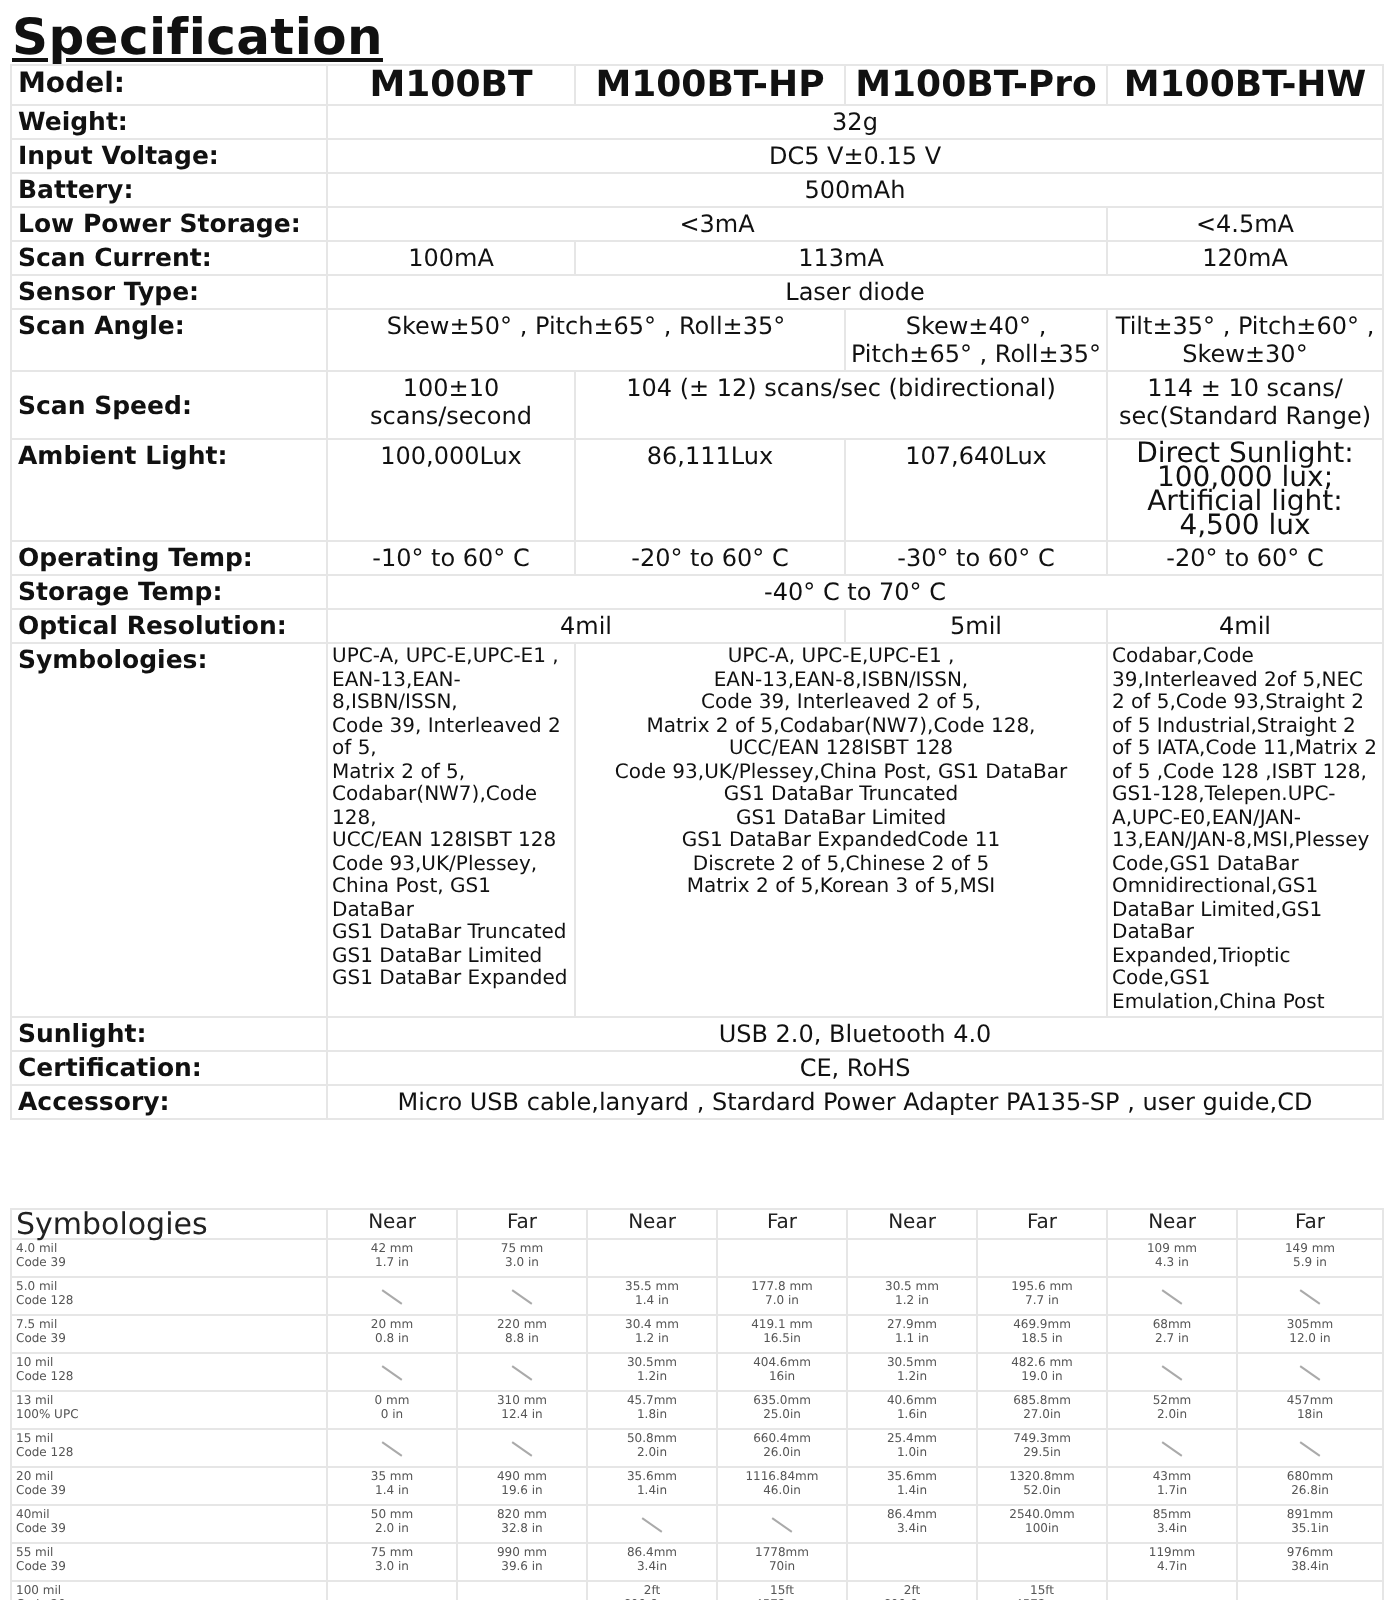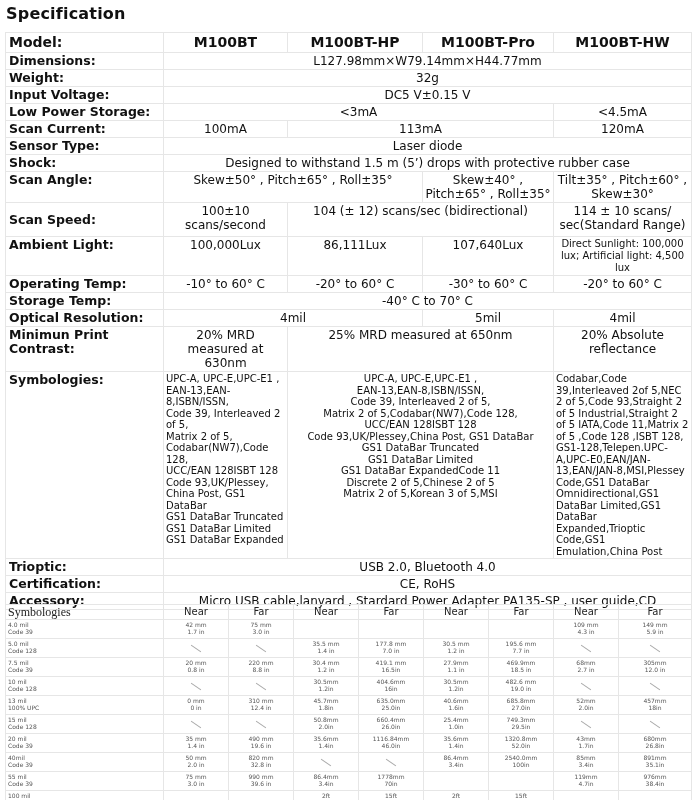--- a/index.html
+++ b/index.html
@@ -1,31 +1,31 @@
 <!DOCTYPE html>
 <html><head>
 <meta charset="utf-8">
 <style>
   html,body{margin:0;padding:0;background:#fff;}
   body{width:700px;height:800px;overflow:hidden;font-family:"DejaVu Sans",sans-serif;color:#111;position:relative;}
-  .title{position:absolute;left:6px;top:4px;font-size:16px;font-weight:bold;letter-spacing:0.2px;}
+  .title{position:absolute;left:6px;top:4px;font-size:25px;font-weight:bold;letter-spacing:0.2px;text-decoration:underline;}
   table{border-collapse:collapse;position:absolute;left:5px;table-layout:fixed;}
   .spec{top:32px;width:686px;}
   .spec td{border:1px solid #e6e6e6;font-size:12px;line-height:14px;padding:1px 2px;text-align:center;vertical-align:top;}
   .spec td.lbl{text-align:left;font-weight:bold;font-size:12.5px;padding-left:3px;}
-  .spec tr.model td{font-weight:bold;font-size:14px;line-height:17px;}
+  .spec tr.model td{font-weight:bold;font-size:18px;line-height:17px;}
   .spec tr.model td.lbl{font-size:14px;}
   .spec td.sym{text-align:left;font-size:10px;line-height:11.5px;}
   .spec td.symc{font-size:10px;line-height:11.5px;}
-  .spec td.small{font-size:10px;line-height:12px;}
+  .spec td.small{font-size:14px;line-height:12px;}
   .range{top:604px;width:686px;}
   .range td{border:1px solid #e6e6e6;font-size:6px;line-height:7px;text-align:center;vertical-align:top;color:#555;height:16px;padding:1px 1px;}
   .range td.lbl{text-align:left;padding-left:2px;}
   .range tr.head td{font-size:10px;line-height:12px;color:#222;height:12px;}
-  .range tr.head td.lbl{font-size:12px;font-family:Liberation Serif, serif;}
+  .range tr.head td.lbl{font-size:15px;}
   .slash{display:inline-block;width:12px;height:1px;background:#aaa;transform:rotate(35deg);margin-top:8px;}
 </style>
 </head>
 <body>
 
 <div class="title">Specification</div>
 
 <table class="spec">
   <colgroup>
       <col style="width:158px">
@@ -36,49 +36,45 @@
     </colgroup>
   <tbody>
       <tr class="model">
     <td class="lbl">Model:</td>
     <td>M100BT</td>
     <td>M100BT-HP</td>
     <td>M100BT-Pro</td>
     <td>M100BT-HW</td>
   </tr>
   <tr>
-    <td class="lbl">Dimensions:</td>
-    <td colspan="4">L127.98mm×W79.14mm×H44.77mm</td>
-  </tr>
-  <tr>
     <td class="lbl">Weight:</td>
     <td colspan="4">32g</td>
   </tr>
   <tr>
     <td class="lbl">Input Voltage:</td>
     <td colspan="4">DC5 V±0.15 V</td>
+  </tr>
+  <tr>
+    <td class="lbl">Battery:</td>
+    <td colspan="4">500mAh</td>
   </tr>
   <tr>
     <td class="lbl">Low Power Storage:</td>
     <td colspan="3">&lt;3mA</td>
     <td>&lt;4.5mA</td>
   </tr>
   <tr>
     <td class="lbl">Scan Current:</td>
     <td>100mA</td>
     <td colspan="2">113mA</td>
     <td>120mA</td>
   </tr>
   <tr>
     <td class="lbl">Sensor Type:</td>
     <td colspan="4">Laser diode</td>
-  </tr>
-  <tr>
-    <td class="lbl">Shock:</td>
-    <td colspan="4">Designed to withstand 1.5 m (5’) drops with protective rubber case</td>
   </tr>
   <tr>
     <td class="lbl">Scan Angle:</td>
     <td colspan="2">Skew±50° , Pitch±65° , Roll±35°</td>
     <td>Skew±40° , Pitch±65° , Roll±35°</td>
     <td>Tilt±35° , Pitch±60° , Skew±30°</td>
   </tr>
   <tr style="height:34px">
     <td class="lbl" style="vertical-align:middle">Scan Speed:</td>
     <td>100±10 scans/second</td>
@@ -101,26 +97,20 @@
   </tr>
   <tr>
     <td class="lbl">Storage Temp:</td>
     <td colspan="4">-40° C to 70° C</td>
   </tr>
   <tr>
     <td class="lbl">Optical Resolution:</td>
     <td colspan="2">4mil</td>
     <td>5mil</td>
     <td>4mil</td>
-  </tr>
-  <tr>
-    <td class="lbl">Minimun Print Contrast:</td>
-    <td>20% MRD measured at 630nm</td>
-    <td colspan="2">25% MRD measured at 650nm</td>
-    <td>20% Absolute reflectance</td>
   </tr>
   <tr style="height:148px">
     <td class="lbl">Symbologies:</td>
     <td class="sym">
           <div>UPC-A, UPC-E,UPC-E1 ,</div>
           <div>EAN-13,EAN-8,ISBN/ISSN,</div>
           <div>Code 39, Interleaved 2 of 5,</div>
           <div>Matrix 2 of 5,</div>
           <div>Codabar(NW7),Code 128,</div>
           <div>UCC/EAN 128ISBT 128</div>
@@ -139,21 +129,21 @@
           <div>Code 93,UK/Plessey,China Post, GS1 DataBar</div>
           <div>GS1 DataBar Truncated</div>
           <div>GS1 DataBar Limited</div>
           <div>GS1 DataBar ExpandedCode 11</div>
           <div>Discrete 2 of 5,Chinese 2 of 5</div>
           <div>Matrix 2 of 5,Korean 3 of 5,MSI</div>
         </td>
     <td class="sym">Codabar,Code 39,Interleaved 2of 5,NEC 2 of 5,Code 93,Straight 2 of 5 Industrial,Straight 2 of 5 IATA,Code 11,Matrix 2 of 5 ,Code 128 ,ISBT 128, GS1-128,Telepen.UPC-A,UPC-E0,EAN/JAN-13,EAN/JAN-8,MSI,Plessey Code,GS1 DataBar Omnidirectional,GS1 DataBar Limited,GS1 DataBar Expanded,Trioptic Code,GS1 Emulation,China Post</td>
   </tr>
   <tr>
-    <td class="lbl">Trioptic:</td>
+    <td class="lbl">Sunlight:</td>
     <td colspan="4">USB 2.0, Bluetooth 4.0</td>
   </tr>
   <tr>
     <td class="lbl">Certification:</td>
     <td colspan="4">CE, RoHS</td>
   </tr>
   <tr>
     <td class="lbl">Accessory:</td>
     <td colspan="4">Micro USB cable,lanyard , Stardard Power Adapter PA135-SP , user guide,CD</td>
   </tr>

